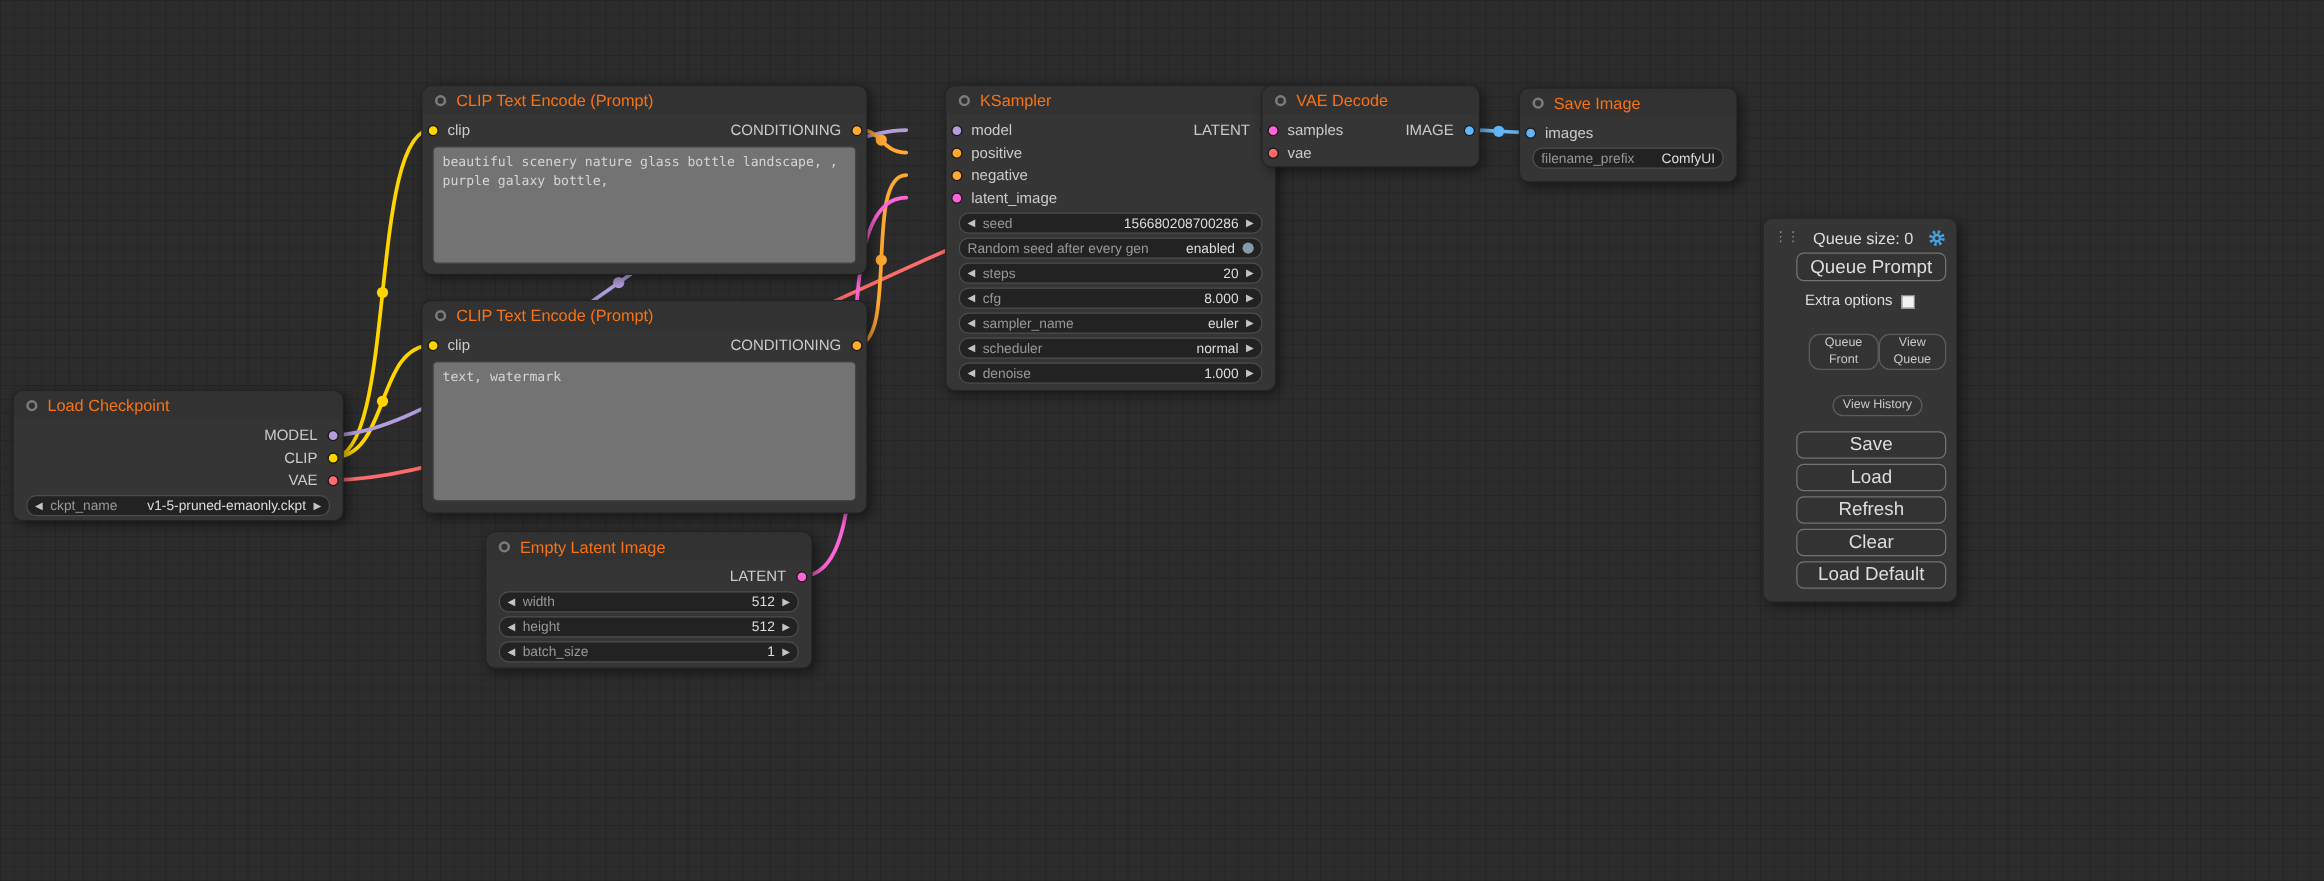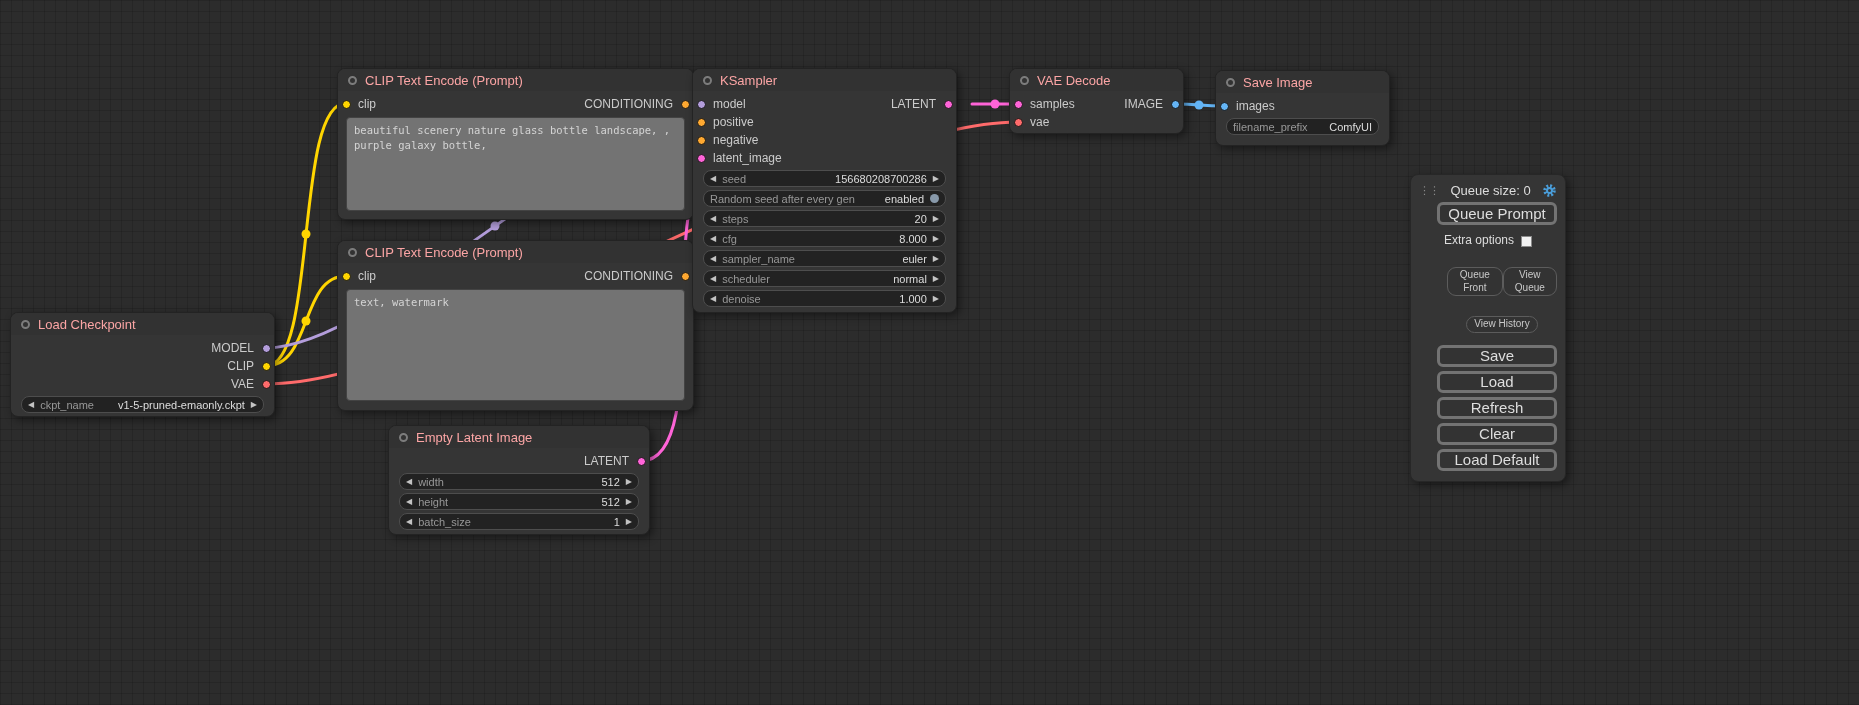--- a/index.html
+++ b/index.html
@@ -13,21 +13,21 @@
   .wires{position:absolute;left:0;top:0;z-index:1;pointer-events:none;}
   .wires path{fill:none;stroke-width:3;stroke-linecap:round;}
 
   .node{
     position:absolute;z-index:2;box-sizing:border-box;
     background:#353535;border:1px solid #232323;border-radius:8px;
     box-shadow:3px 3px 9px rgba(0,0,0,.45);color:#ccc;
   }
   .node-title{
     height:22px;display:flex;align-items:center;gap:8px;padding:0 10px;
-    font-size:13px;color:#fca5a5;background:#323232;border-radius:7px 7px 0 0;
+    font-size:13px;color:#f97316;background:#323232;border-radius:7px 7px 0 0;
     white-space:nowrap;overflow:hidden;
   }
   .collapse-dot{
     flex:0 0 auto;width:9px;height:9px;border-radius:50%;
     border:2px solid #7c7c7c;box-sizing:border-box;background:transparent;
   }
   .node-body{padding-top:4px;}
   .slot-row{position:relative;height:18px;display:flex;align-items:center;padding:0 20px;font-size:12px;color:#cbcbcb;}
   .slot-row .out-label{margin-left:auto;}
   .slot-row.outonly{justify-content:flex-end;}
@@ -60,21 +60,21 @@
     background:#353535;border:1px solid #272727;border-radius:8px;
     box-shadow:3px 3px 9px rgba(0,0,0,.45);padding:6px 8px 10px;
     display:flex;flex-direction:column;
   }
   .qp-header{display:flex;align-items:center;height:18px;color:#ddd;font-size:13px;}
   .drag-handle{color:#8a8a8a;font-size:11px;line-height:1;letter-spacing:-1px;}
   .qsize{flex:1;text-align:center;}
   .gear{flex:0 0 auto;display:block;}
   button{font-family:inherit;cursor:pointer;}
   .btn-big{
-    height:22px;margin-top:4px;background:#333333;border:3px solid #737373;border-radius:6px;
+    height:22px;margin-top:4px;background:#333333;border:1px solid #737373;border-radius:6px;
     color:#dedede;font-size:15px;line-height:1;padding:0;margin-left:18px;
   }
   .btn-queue{height:23px;margin-top:3px;}
   .extra-row{display:flex;align-items:flex-end;justify-content:center;gap:7px;margin-top:8px;height:14px;color:#ddd;font-size:12px;}
   .checkbox{width:11px;height:11px;background:#f2f2f2;border:1px solid #8a8a8a;box-sizing:border-box;}
   .row-small{display:flex;justify-content:space-between;margin-top:20px;padding-left:28px;}
   .row-small.center{justify-content:center;}
   .btn-small{
     background:#333333;border:1px solid #5c5c5c;border-radius:9px;color:#c9c9c9;
     font-size:10px;padding:1px 7px;line-height:1.25;
@@ -190,21 +190,21 @@
       </div>
       <div class="widget">
         <span class="arrow">◀</span>
         <span class="wlabel">batch_size</span>
         <span class="wvalue">1</span>
         <span class="arrow">▶</span>
       </div>
     </div>
   </div>
 
-  <div class="node" style="left:692px;top:68px;width:265px;height:245px">
+  <div class="node" style="left:756px;top:68px;width:265px;height:245px">
     <div class="node-title">
       <span class="collapse-dot"></span>
       <span>KSampler</span>
     </div>
     <div class="node-body">
       <div class="slot-row">
         <span class="port in c-model"></span>
         <span>model</span>
         <span class="out-label">LATENT</span>
         <span class="port out c-latent"></span>

